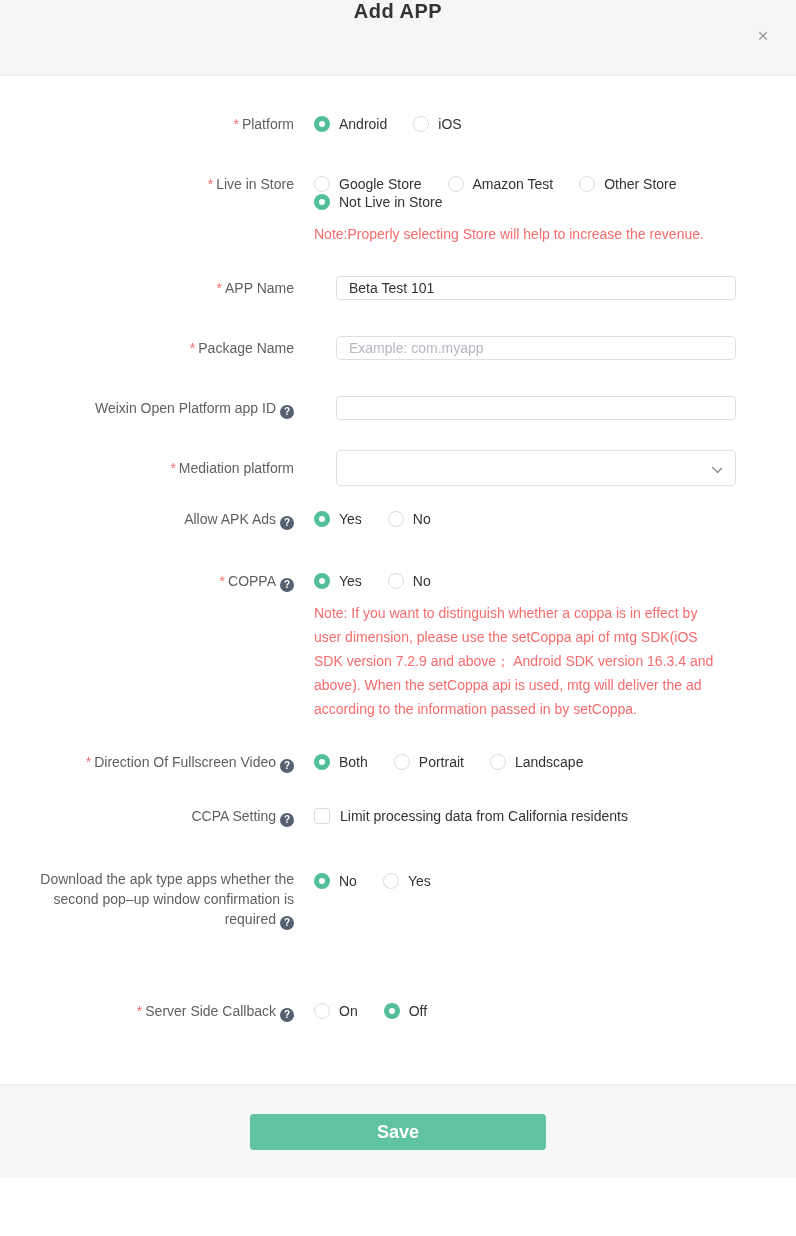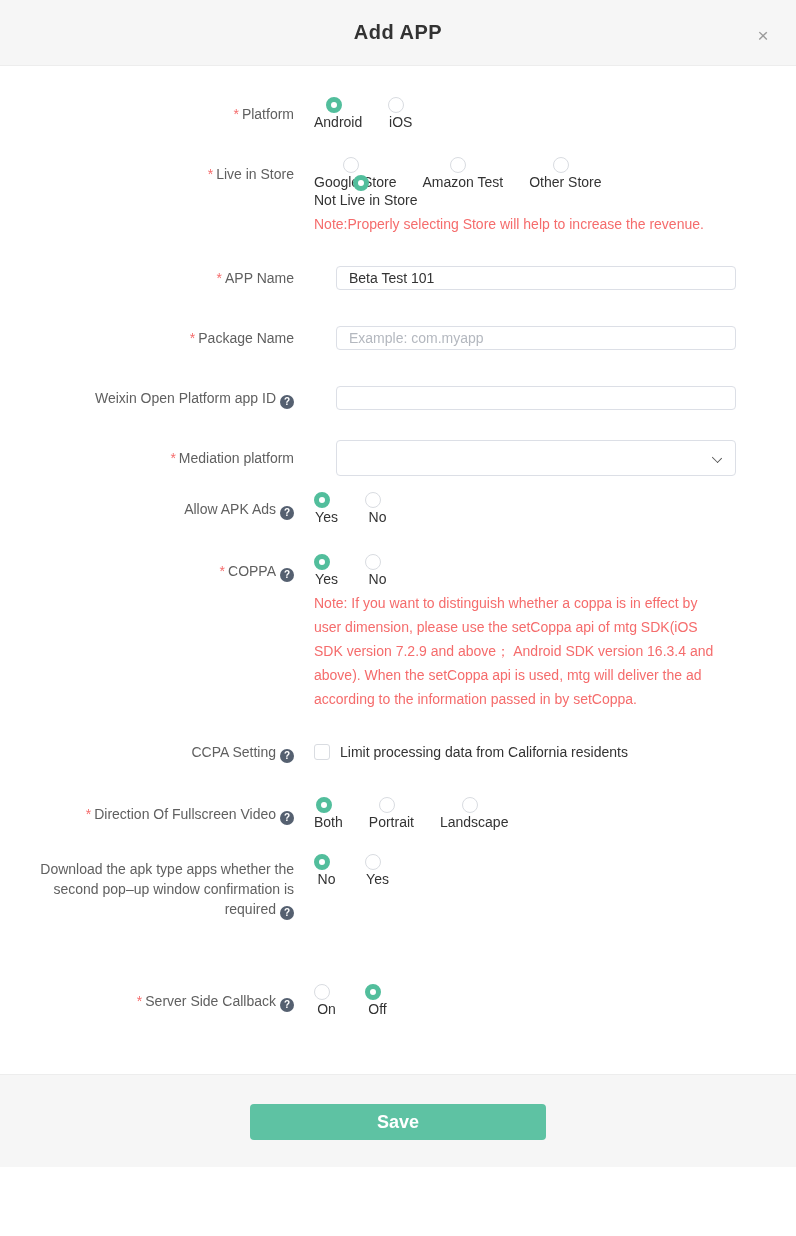--- a/index.html
+++ b/index.html
@@ -1,22 +1,22 @@
 <!DOCTYPE html>
 <html><head>
 <meta charset="utf-8">
 <style>
   * { box-sizing: border-box; margin: 0; padding: 0; }
   html,body { width: 796px; background: #fff; font-family: "Liberation Sans","DejaVu Sans",sans-serif; }
   body { min-height: 1236px; color: #333; font-size: 14px; }
 
   
   .dlg-header {
-    position: relative; height: 66px; background: #f6f6f6;
-    display: flex; align-items: center; justify-content: center;
+    position: relative; height: 76px; background: #f6f6f6;
+    display: flex; justify-content: center;
     border-bottom: 1px solid #ededed;
   }
   .dlg-title { font-size: 20px; font-weight: 600; color: #333; letter-spacing: .5px; }
   .close-btn {
     position: absolute; right: 22px; top: 24px; width: 22px; height: 22px;
     display: flex; align-items: center; justify-content: center;
     color: #9b9b9b; font-size: 19px; font-weight: 300; cursor: pointer; line-height: 1;
   }
 
   
@@ -53,21 +53,21 @@
     position: relative; width: 400px; height: 36px; border: 1px solid #dcdfe6;
     border-radius: 4px; background: #fff; cursor: pointer;
   }
   .chevron {
     position: absolute; right: 14px; top: 13px; width: 8px; height: 8px;
     border-right: 1.5px solid #555; border-bottom: 1.5px solid #555;
     transform: rotate(45deg) scaleY(.8);
   }
 
   .radio-group { display: flex; align-items: center; height: 18px; }
-  .radio { display: inline-flex; align-items: center; margin-right: 26px; cursor: pointer; flex-direction: column; }
+  .radio { display: inline-flex; align-items: center; margin-right: 26px; cursor: pointer; }
   .radio:last-child { margin-right: 0; }
   .rb {
     width: 16px; height: 16px; border-radius: 50%; background: #fff;
     border: 1px solid #d9dce1; flex: none; margin-right: 9px;
   }
   .rb.checked { border: 5px solid #52be9c; }
   .radio-label { color: #333; line-height: 18px; }
 
   .checkbox-line { display: flex; align-items: center; height: 18px; cursor: pointer; }
   .cb {
@@ -225,54 +225,54 @@
         </span>
         <span class="radio">
           <span class="rb"></span>
           <span class="radio-label">No</span>
         </span>
       </div>
       <div class="note">Note: If you want to distinguish whether a coppa is in effect by user dimension, please use the setCoppa api of mtg SDK(iOS SDK version 7.2.9 and above； Android SDK version 16.3.4 and above). When the setCoppa api is used, mtg will deliver the ad according to the information passed in by setCoppa.</div>
     </div>
   </div>
 
+  <div class="row row-direction">
+    <div class="lbl">
+      <span class="req">*</span><span>Direction Of Fullscreen Video</span><span class="help-icon">?</span>
+    </div>
+    <div class="ctrl">
+      <div class="radio-group">
+        <span class="radio">
+          <span class="rb checked"></span>
+          <span class="radio-label">Both</span>
+        </span>
+        <span class="radio">
+          <span class="rb"></span>
+          <span class="radio-label">Portrait</span>
+        </span>
+        <span class="radio">
+          <span class="rb"></span>
+          <span class="radio-label">Landscape</span>
+        </span>
+      </div>
+    </div>
+  </div>
+
   <div class="row row-ccpa">
     <div class="lbl">
       <span>CCPA Setting</span><span class="help-icon">?</span>
     </div>
     <div class="ctrl">
       <div class="checkbox-line">
         <span class="cb"></span>
         <span class="cb-label">Limit processing data from California residents</span>
       </div>
     </div>
   </div>
 
-  <div class="row row-direction">
-    <div class="lbl">
-      <span class="req">*</span><span>Direction Of Fullscreen Video</span><span class="help-icon">?</span>
-    </div>
-    <div class="ctrl">
-      <div class="radio-group">
-        <span class="radio">
-          <span class="rb checked"></span>
-          <span class="radio-label">Both</span>
-        </span>
-        <span class="radio">
-          <span class="rb"></span>
-          <span class="radio-label">Portrait</span>
-        </span>
-        <span class="radio">
-          <span class="rb"></span>
-          <span class="radio-label">Landscape</span>
-        </span>
-      </div>
-    </div>
-  </div>
-
   <div class="row row-download">
     <div class="lbl lbl-multi">
       <span>Download the apk type apps whether the second pop–up window confirmation is required</span><span class="help-icon">?</span>
     </div>
     <div class="ctrl">
       <div class="radio-group">
         <span class="radio">
           <span class="rb checked"></span>
           <span class="radio-label">No</span>
         </span>

